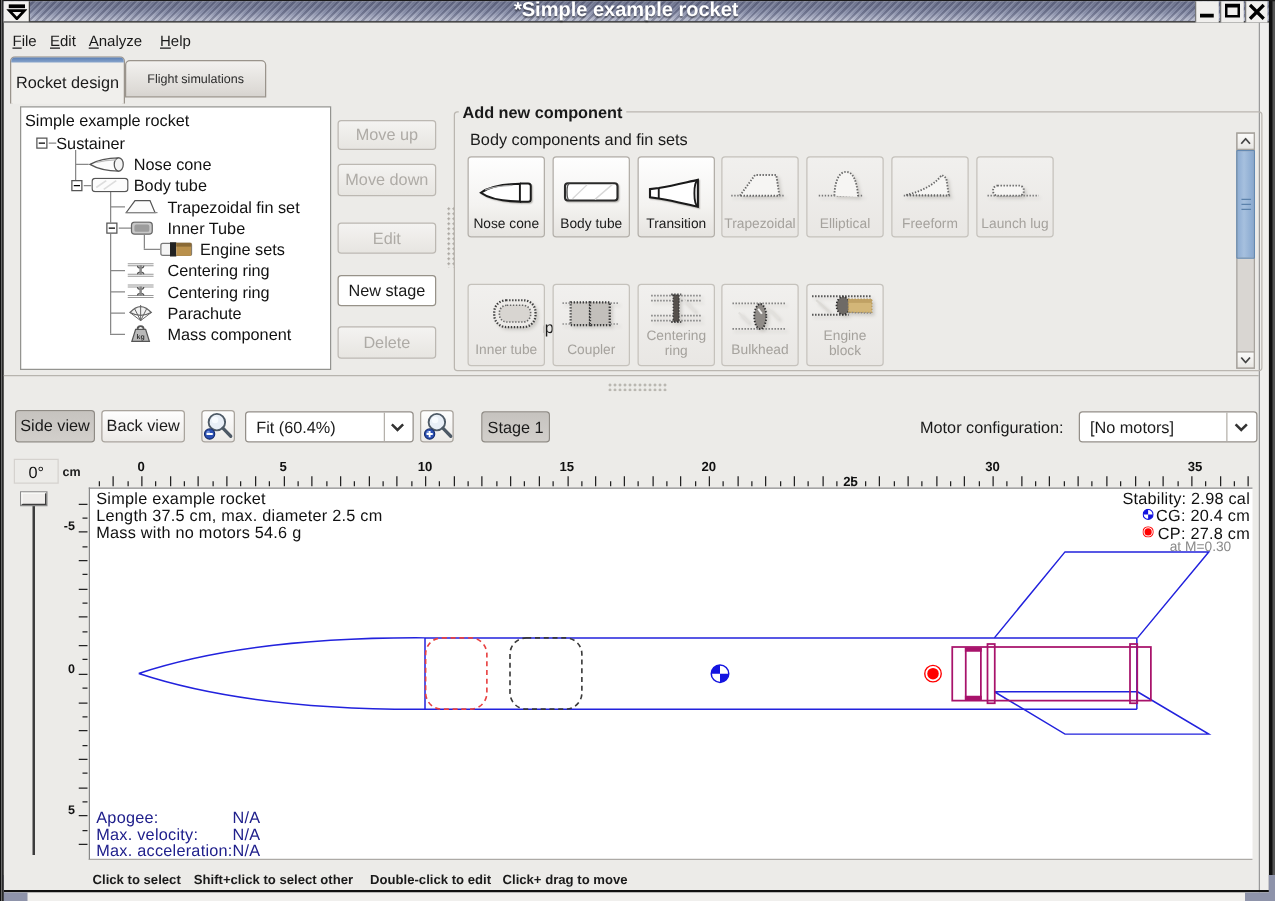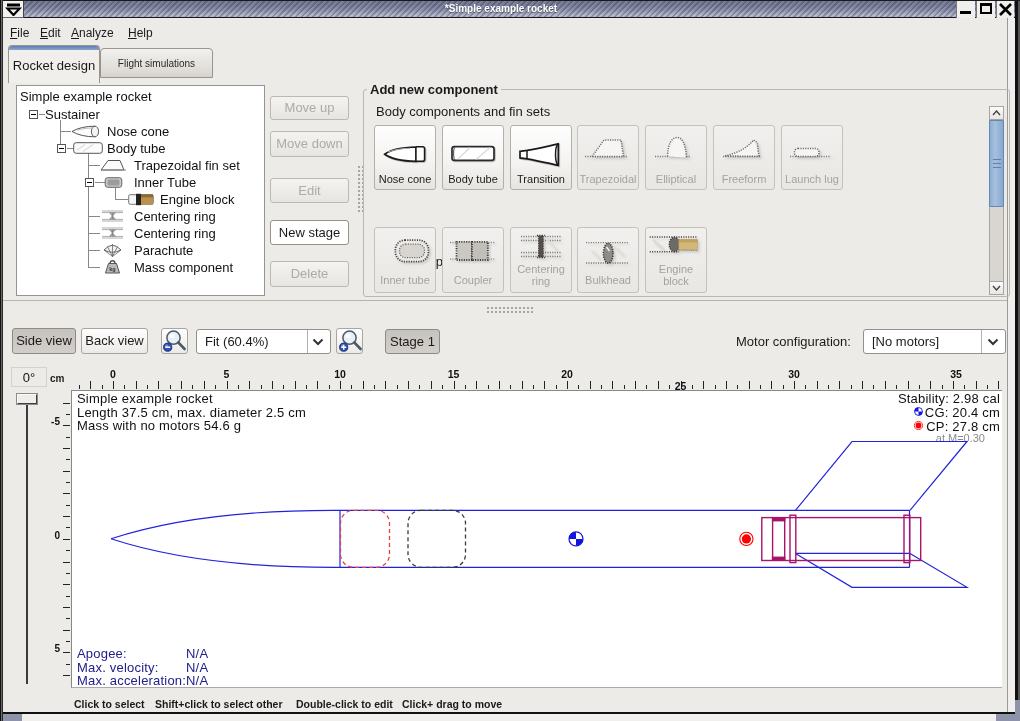--- a/index.html
+++ b/index.html
@@ -18,21 +18,21 @@
   #grip-bl2 { left:0px; top:700px; width:3px; height:21px; background:#8e93aa; }
   #grip-br { left:996px; top:714px; width:24px; height:7px; background:#8e93aa; }
   #grip-br2 { left:1015px; top:700px; width:5px; height:21px; background:#8e93aa; }
   
   #titlebar { left:3px; top:1px; width:1012px; height:17px;
     background:
       repeating-linear-gradient(135deg, rgba(42,46,74,0.30) 0 1.3px, rgba(255,255,255,0.10) 2.0px 2.7px, rgba(255,255,255,0) 2.7px 4.1px),
       linear-gradient(180deg,#707690 0%, #787e98 30%, #8b91ab 58%, #b6bacc 92%, #a9adc0 100%);
     border-bottom:1px solid #1a1a1a; }
   #title-text { left:24px; top:1px; width:932px; height:16px; text-align:center;
-    font-size:10px; font-weight:bold; color:#fff; line-height:16px; letter-spacing:0px;
+    font-size:16px; font-weight:bold; color:#fff; line-height:16px; letter-spacing:0px;
     text-shadow:0 1px 1px rgba(0,0,0,.4);padding-left:22px; }
   #menu-btn { left:3px; top:1px; width:21px; height:16.5px; background:#f2f1ef;
     border-right:1px solid #444; border-bottom:1px solid #666; }
   .wbtn { top:1px; width:19px; height:16.5px; background:#f0efed; border-left:1px solid #777; }
   #btn-min { left:956px; }
   #btn-max { left:976px; }
   #btn-close { left:996px; width:18px; }
   #icon-min { left:960px; top:11px; width:11px; height:3px; background:#000; }
   #icon-max { left:980px; top:3px; width:12px; height:11px; border:2px solid #000; border-top:3.5px solid #000; background:transparent; }
   
@@ -162,21 +162,21 @@
   <svg class="abs" style="left:100px;top:159px" width="27" height="12" viewBox="0 0 27 12">
 <path d="M1,11 L8,1.5 L20,1.5 L24,11 Z" fill="#fcfcfc" stroke="#555" stroke-width="1"></path>
 <path d="M1,11 L26,11" stroke="#888" stroke-width="1"></path>
     </svg>
   <div class="trow" style="left:134px; top:174px;">Inner Tube</div>
   <div class="ebox" style="left:85px; top:178px;"></div>
   <svg class="abs" style="left:104px;top:177px" width="19" height="11" viewBox="0 0 18 11">
 <rect x="0.7" y="0.7" width="16.6" height="9.6" rx="2.5" fill="#c9c9c9" stroke="#666" stroke-width="1"></rect>
 <rect x="3" y="2.6" width="12" height="5.8" rx="1.5" fill="#9c9c9c" stroke="none"></rect>
     </svg>
-  <div class="trow" style="left:160px; top:191px;">Engine block</div>
+  <div class="trow" style="left:160px; top:191px;">Engine sets</div>
   <svg class="abs" style="left:128px;top:193px" width="26" height="13" viewBox="0 0 26 13">
 <rect x="0.7" y="1.7" width="24.6" height="9.6" rx="1.5" fill="#f5f5f5" stroke="#777" stroke-width="1"></rect>
 <rect x="8" y="0.8" width="5" height="11.4" fill="#222"></rect>
 <rect x="13" y="1.3" width="12" height="10.4" fill="#b9904c"></rect>
 <rect x="13" y="1.3" width="12" height="3" fill="#8a6a36"></rect>
     </svg>
   <div class="trow" style="left:134px; top:208px;">Centering ring</div>
   <svg class="abs" style="left:102px;top:210px" width="21" height="12" viewBox="0 0 21 12">
 <path d="M0,1 H21 M0,2.6 H21 M0,9.4 H21 M0,11 H21" stroke="#999" stroke-width="0.8"></path>
 <path d="M8,2.6 C8,5 13,5 13,2.6 M8,9.4 C8,7 13,7 13,9.4" fill="none" stroke="#555" stroke-width="1"></path>

